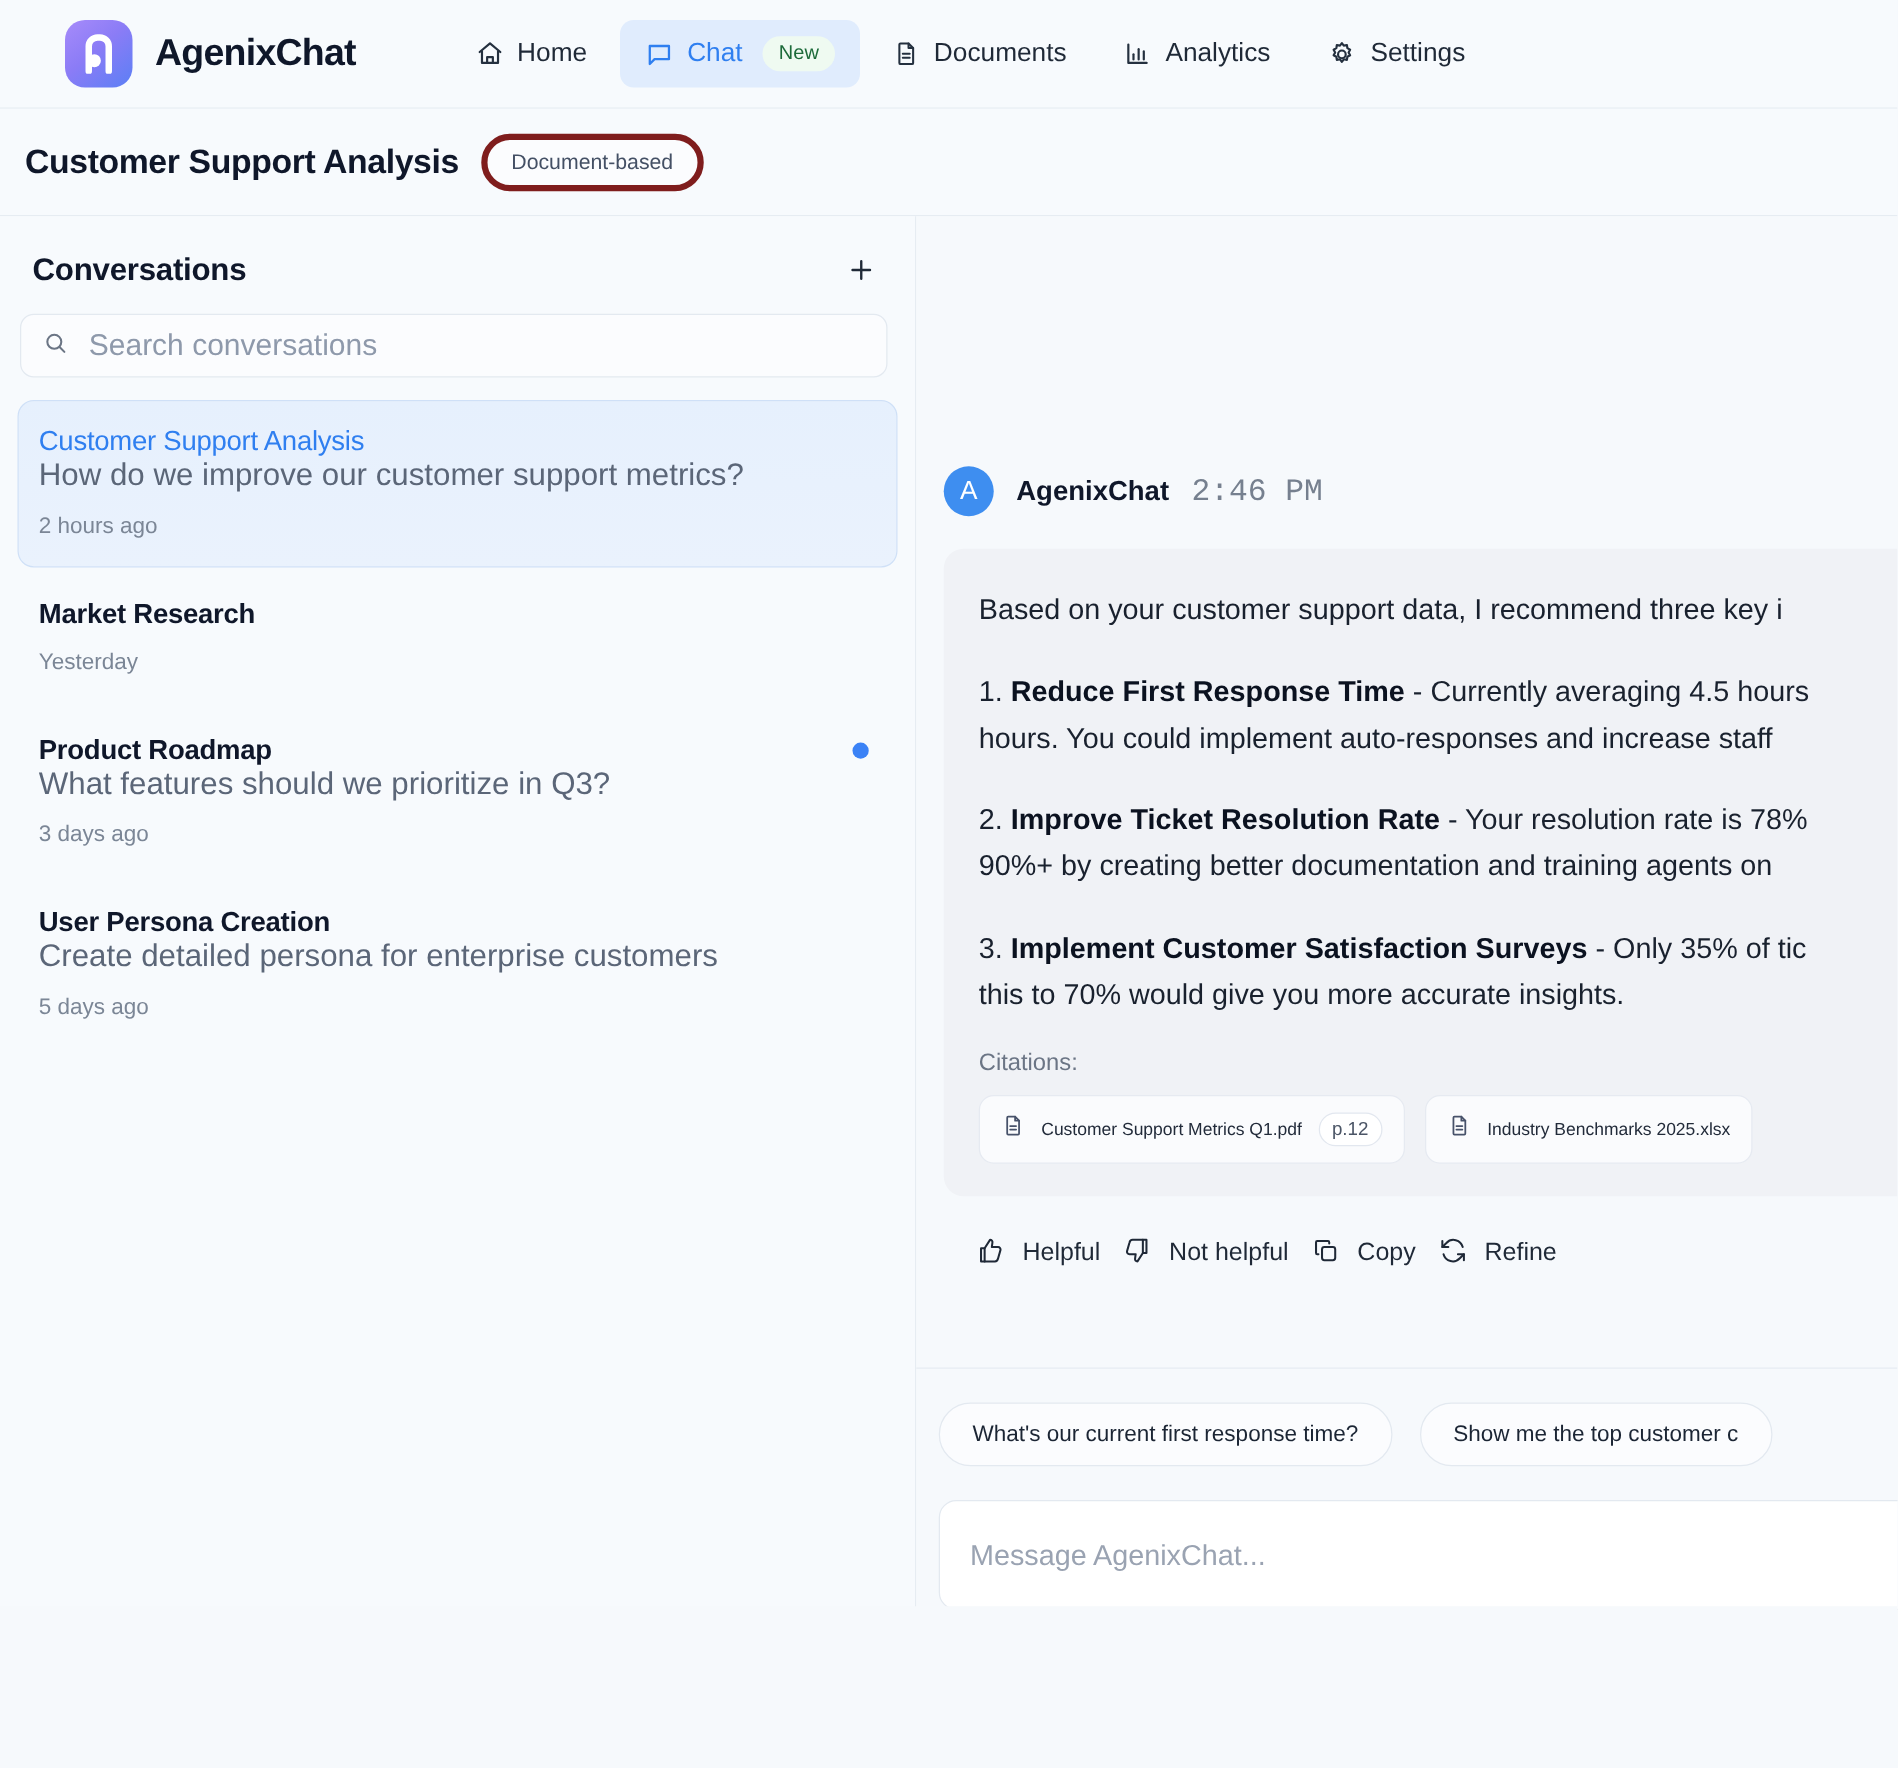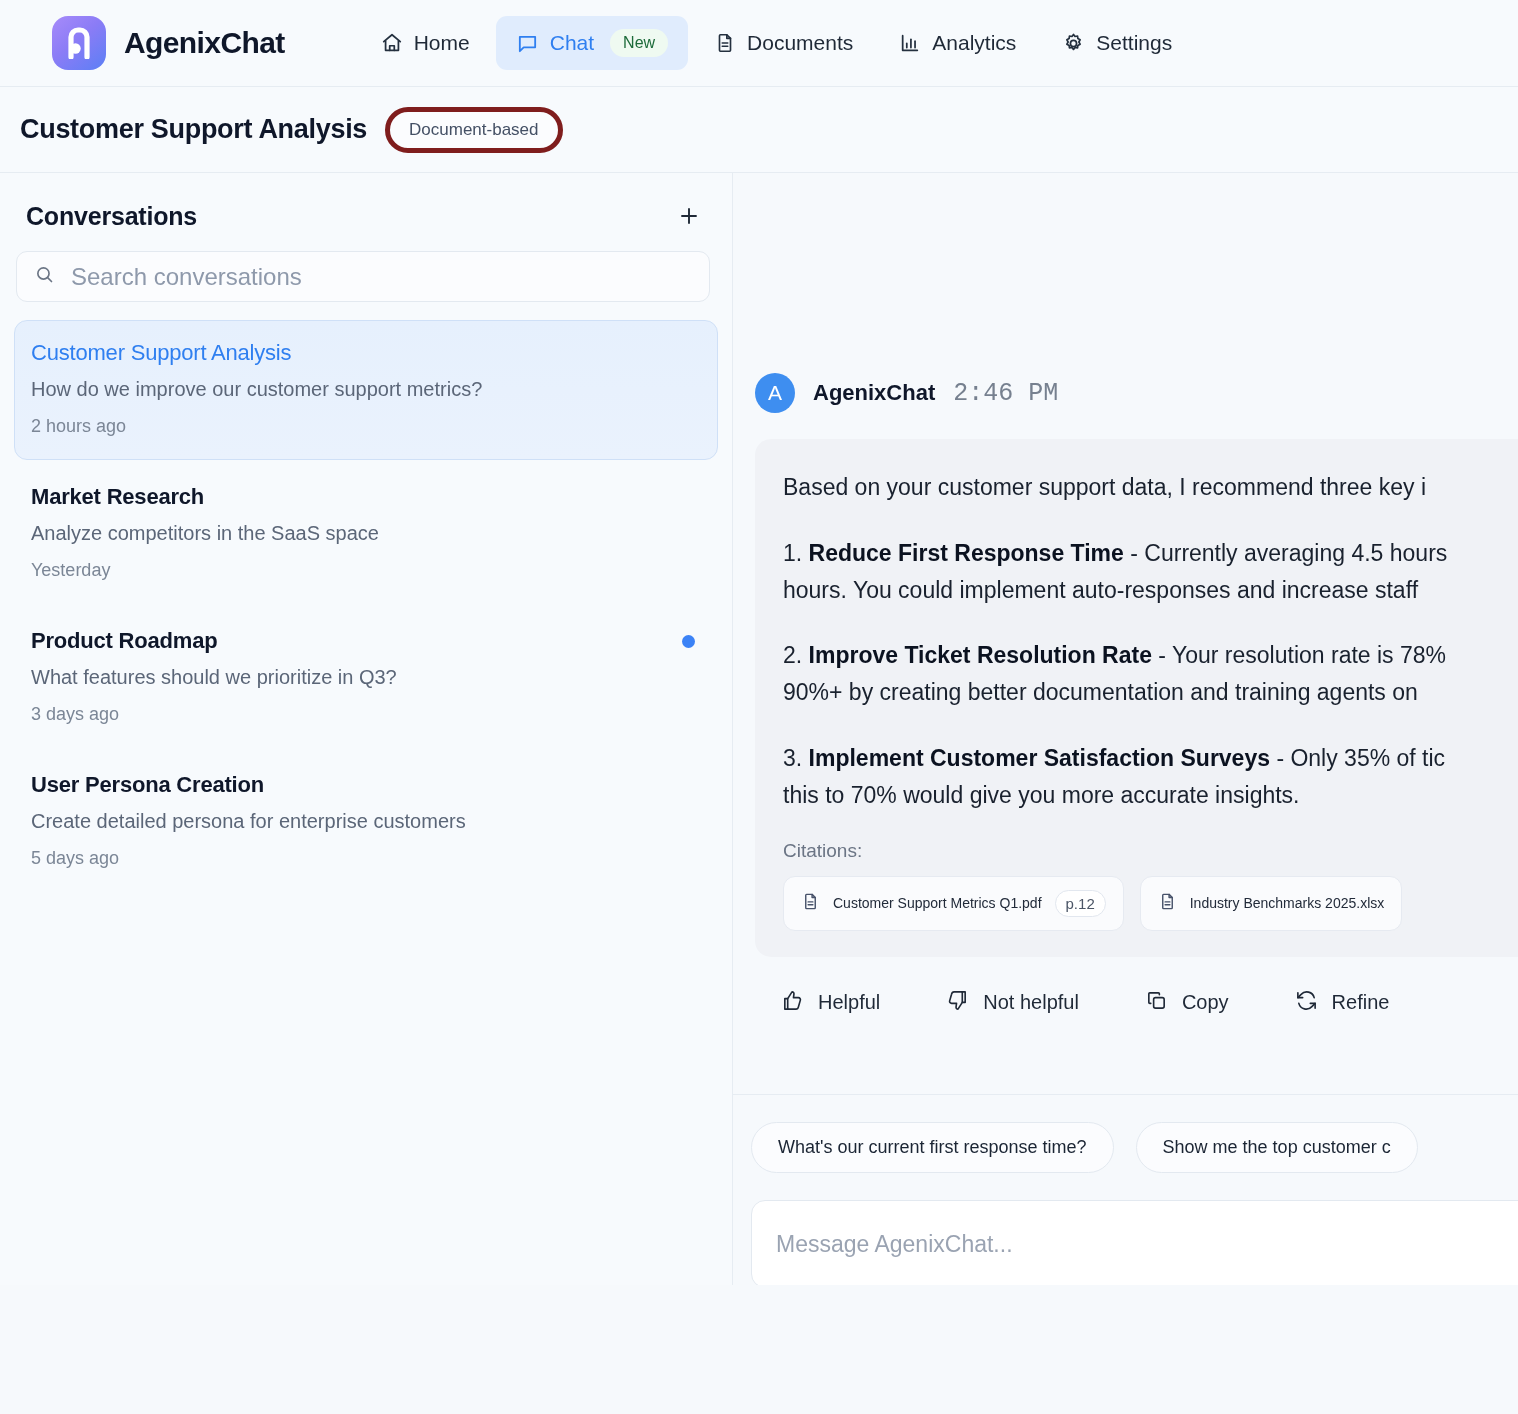--- a/index.html
+++ b/index.html
@@ -136,21 +136,21 @@
     position: relative;
     cursor: pointer;
     border: 1px solid transparent;
   }
   .conv-item.selected {
     background: linear-gradient(180deg, #e6f0fd 0%, #eaf2fd 100%);
     border: 1px solid #cfe0f7;
   }
   .conv-name { font-size: 22px; font-weight: bold; color: #0f172a; letter-spacing: -0.2px; }
   .conv-item.selected .conv-name { color: #2f7ff0; font-weight: normal; }
-  .conv-preview { font-size: 20px; color: #5b6678; margin-top: 12px; }
+  .conv-preview { font-size: 25px; color: #5b6678; }
   .conv-time { font-size: 18px; color: #7b8696; margin-top: 15px; }
   .unread-dot {
     position: absolute; right: 22px; top: 26px;
     width: 13px; height: 13px; border-radius: 50%;
     background: #3b82f6;
   }
 
   
   .main {
     flex: 1 1 auto;
@@ -207,21 +207,21 @@
   .cite-name { font-size: 14px; color: #222b3a; }
   .cite-page {
     border: 1px solid #e2e7ef;
     border-radius: 999px;
     background: #fff;
     color: #4b5566;
     font-size: 15px;
     padding: 4px 10px;
   }
 
-  .actions { display: flex; align-items: flex-end; gap: 66px; padding: 32px 0 0 26px; }
+  .actions { display: flex; align-items: flex-end; gap: 18px; padding: 32px 0 0 26px; }
   .action { display: flex; align-items: center; gap: 14px; cursor: pointer; }
   .action-label { font-size: 20px; color: #1f2937; }
 
   .suggestions {
     border-top: 1px solid #e6ecf2;
     padding: 27px 0 27px 18px;
     display: flex; gap: 22px;
     flex: 0 0 auto;
     overflow: hidden;
   }
@@ -359,21 +359,20 @@
       <div class="conv-list">
 
         <div class="conv-item selected">
           <div class="conv-name">Customer Support Analysis</div>
           <div class="conv-preview">How do we improve our customer support metrics?</div>
           <div class="conv-time">2 hours ago</div>
         </div>
 
         <div class="conv-item">
           <div class="conv-name">Market Research</div>
-          <div class="conv-preview">Analyze competitors in the SaaS space</div>
           <div class="conv-time">Yesterday</div>
         </div>
 
         <div class="conv-item">
           <div class="unread-dot"></div>
           <div class="conv-name">Product Roadmap</div>
           <div class="conv-preview">What features should we prioritize in Q3?</div>
           <div class="conv-time">3 days ago</div>
         </div>
 

